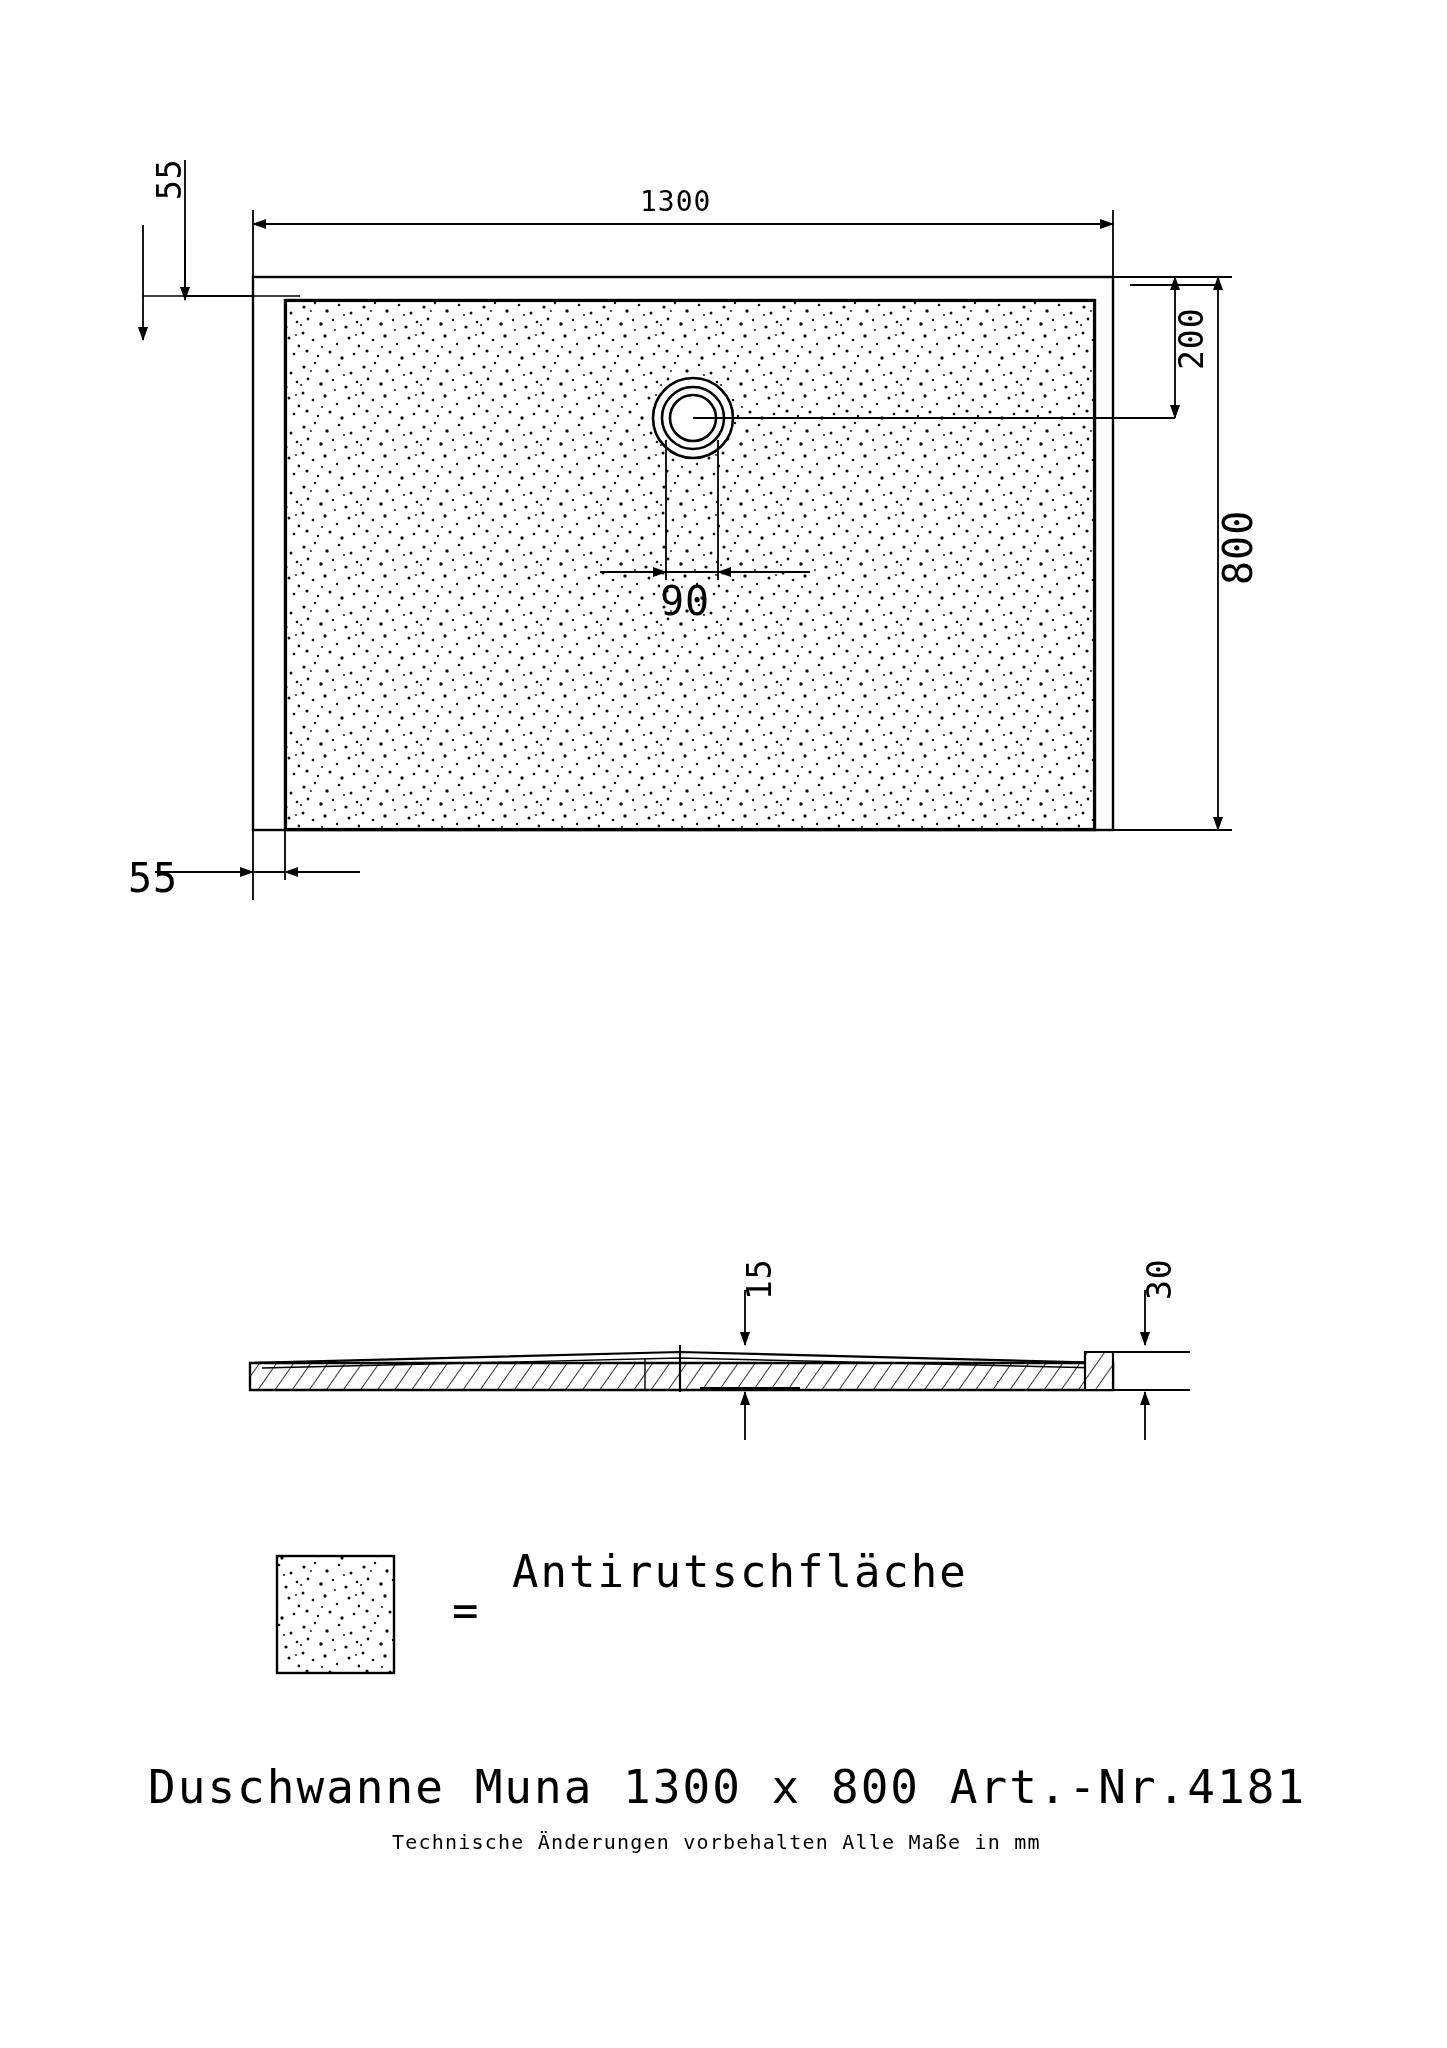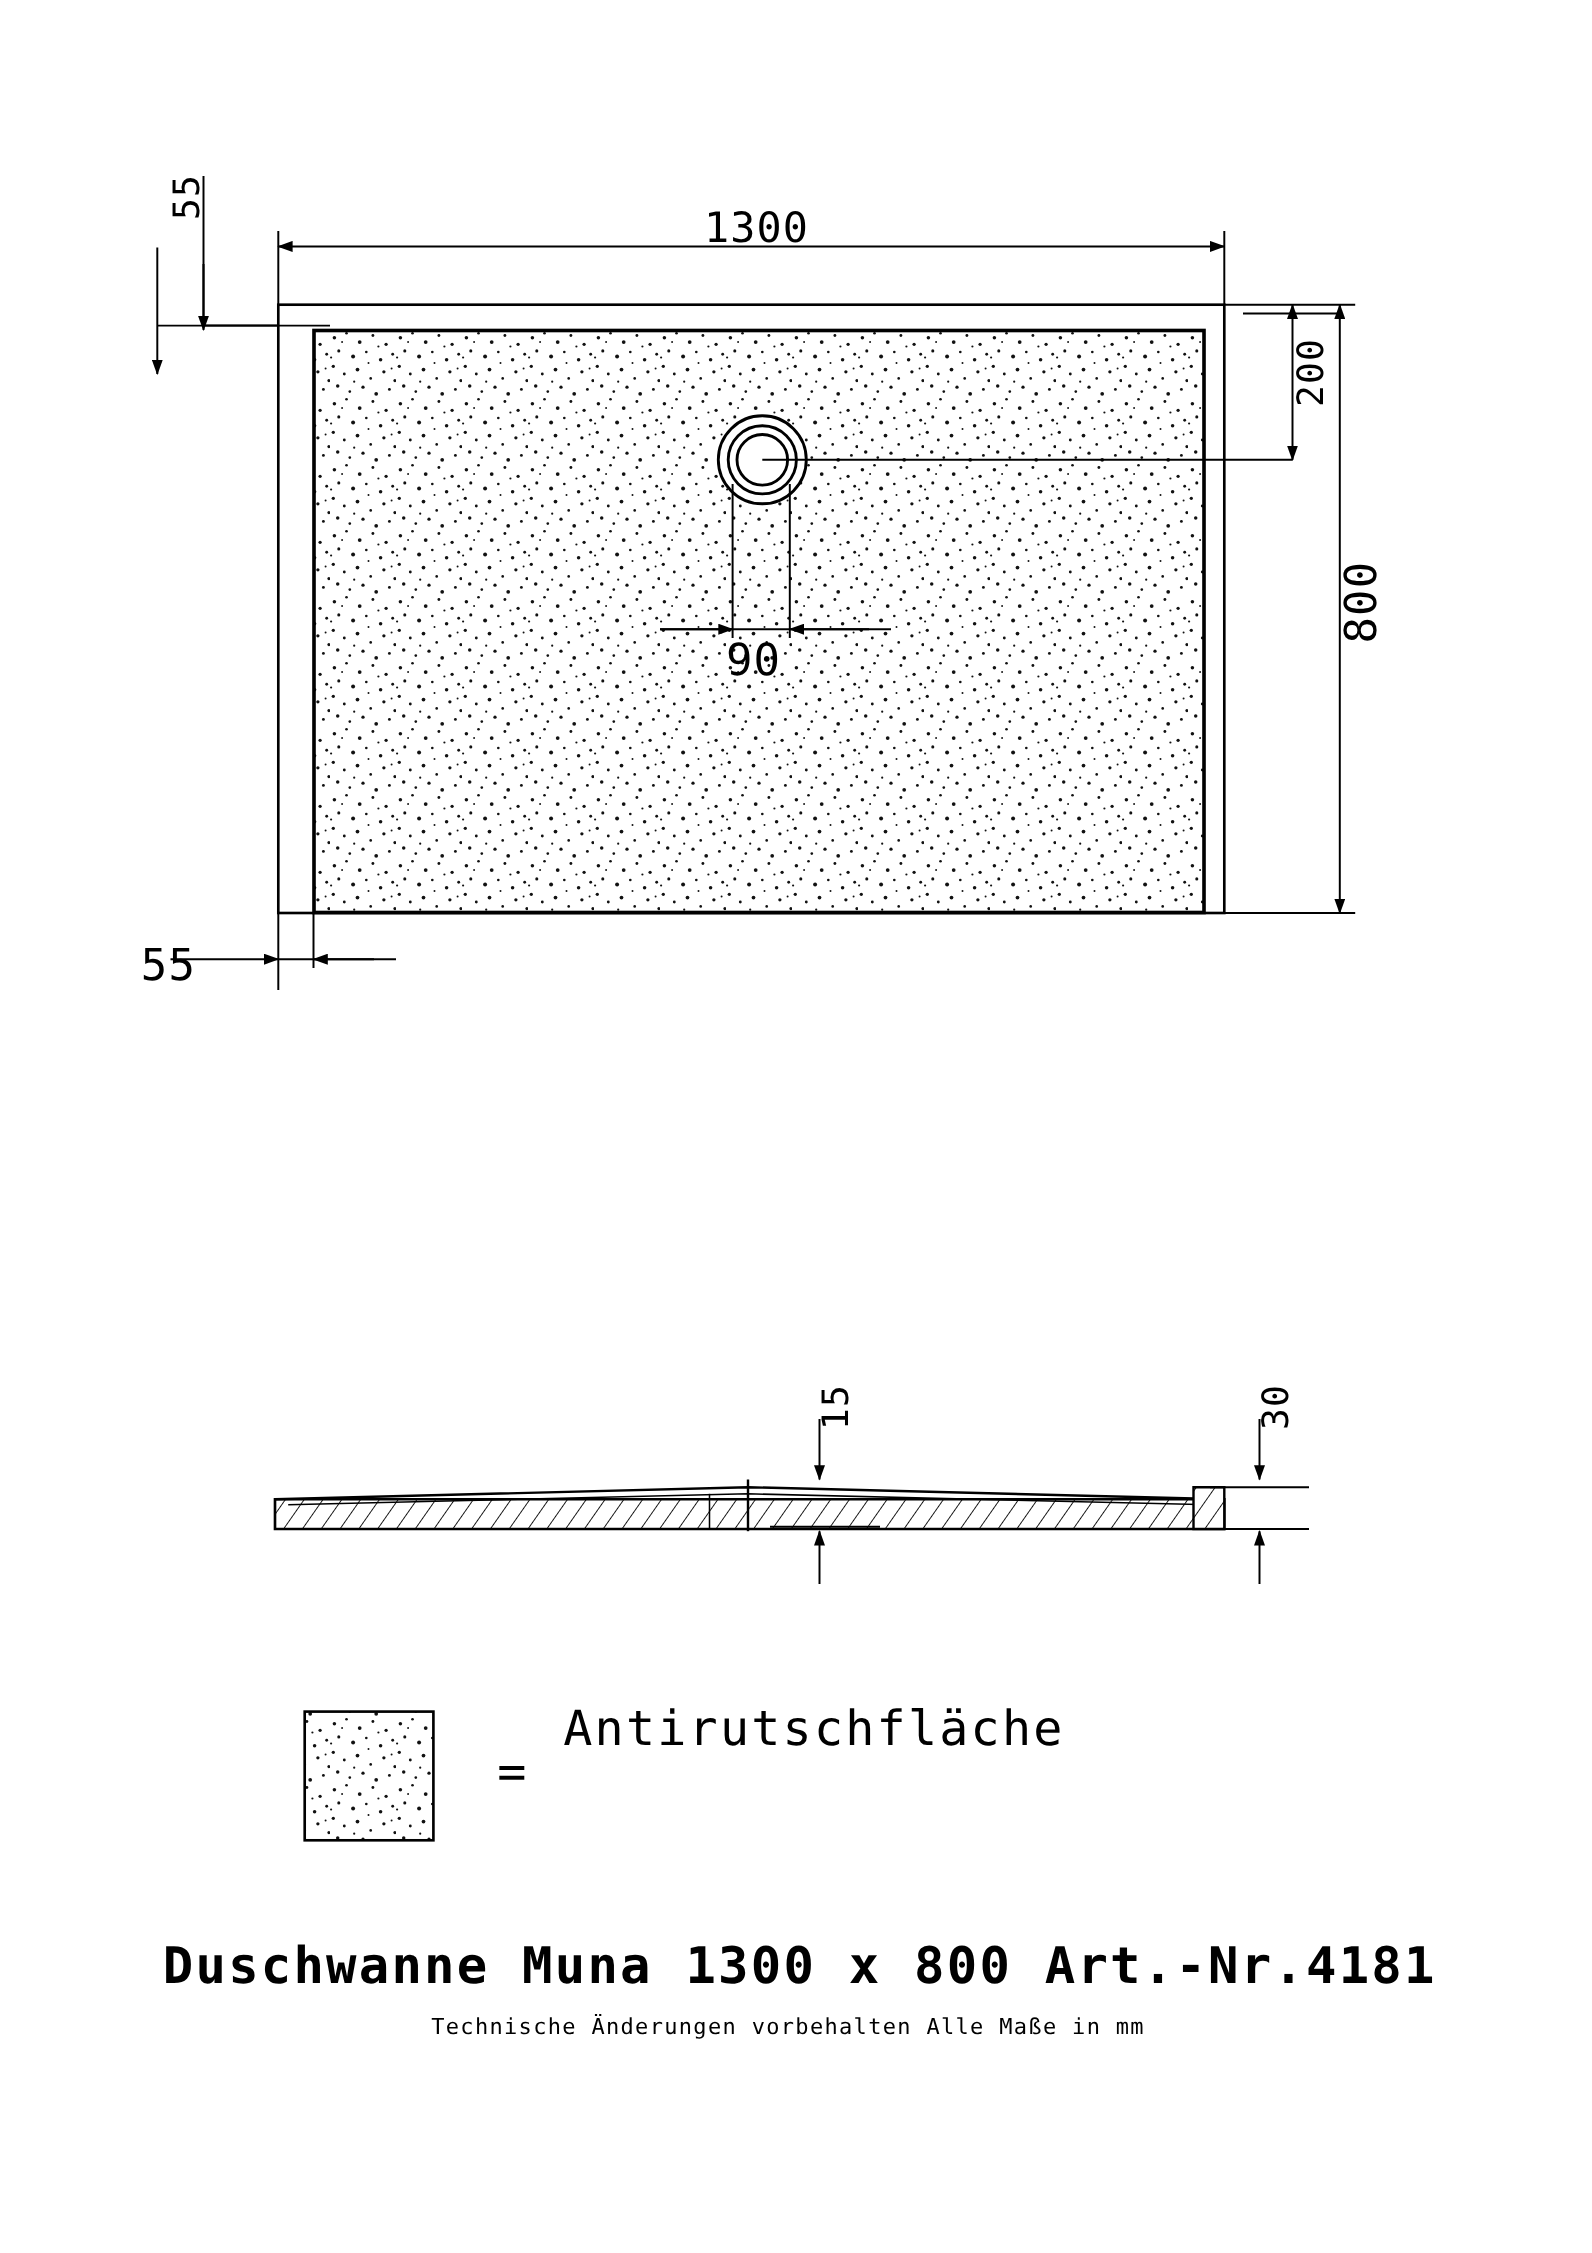--- a/index.html
+++ b/index.html
@@ -173,35 +173,35 @@
       <line x1="1145" y1="1440" x2="1145" y2="1392" marker-end="url(#arrEnd)"></line>
       <line x1="1100" y1="1352" x2="1190" y2="1352"></line>
       <line x1="1100" y1="1390" x2="1190" y2="1390"></line>
     </g>
 
     <rect x="277" y="1556" width="117" height="117" fill="url(#speckle)" stroke="#000" stroke-width="2.4"></rect>
   </svg>
 
   <div class="lbl dim vert" style="left:150px; top:200px;">55</div>
 
-  <div class="lbl dim" style="left:640px; top:185px; font-size:38px;">1300</div>
+  <div class="lbl dim" style="left:640px; top:185px; font-size:28px;">1300</div>
 
   <div class="lbl dim vert" style="left:1172px; top:370px;">200</div>
 
   <div class="lbl dim vert" style="left:1215px; top:585px; font-size:40px;">800</div>
 
   <div class="lbl dim" style="left:660px; top:545px; font-size:40px;margin-top:33px;">90</div>
 
   <div class="lbl dim" style="left:128px; top:855px; font-size:40px;">55</div>
 
   <div class="lbl dim vert" style="left:740px; top:1300px;">15</div>
 
   <div class="lbl dim vert" style="left:1140px; top:1300px;">30</div>
 
   <div class="lbl legend-text" style="left:452px; top:1585px;">=</div>
 
   <div class="lbl legend-text" style="left:512px; top:1546px;">Antirutschfläche</div>
 
-  <div class="lbl title-text" style="left:148px; top:1760px;font-weight:bold;">Duschwanne Muna 1300 x 800 Art.-Nr.4181</div>
+  <div class="lbl title-text" style="left:148px; top:1760px;">Duschwanne Muna 1300 x 800 Art.-Nr.4181</div>
 
   <div class="lbl sub-text" style="left:392px; top:1830px;">Technische Änderungen vorbehalten  Alle Maße in mm</div>
 
 </div>
 
 </body></html>

